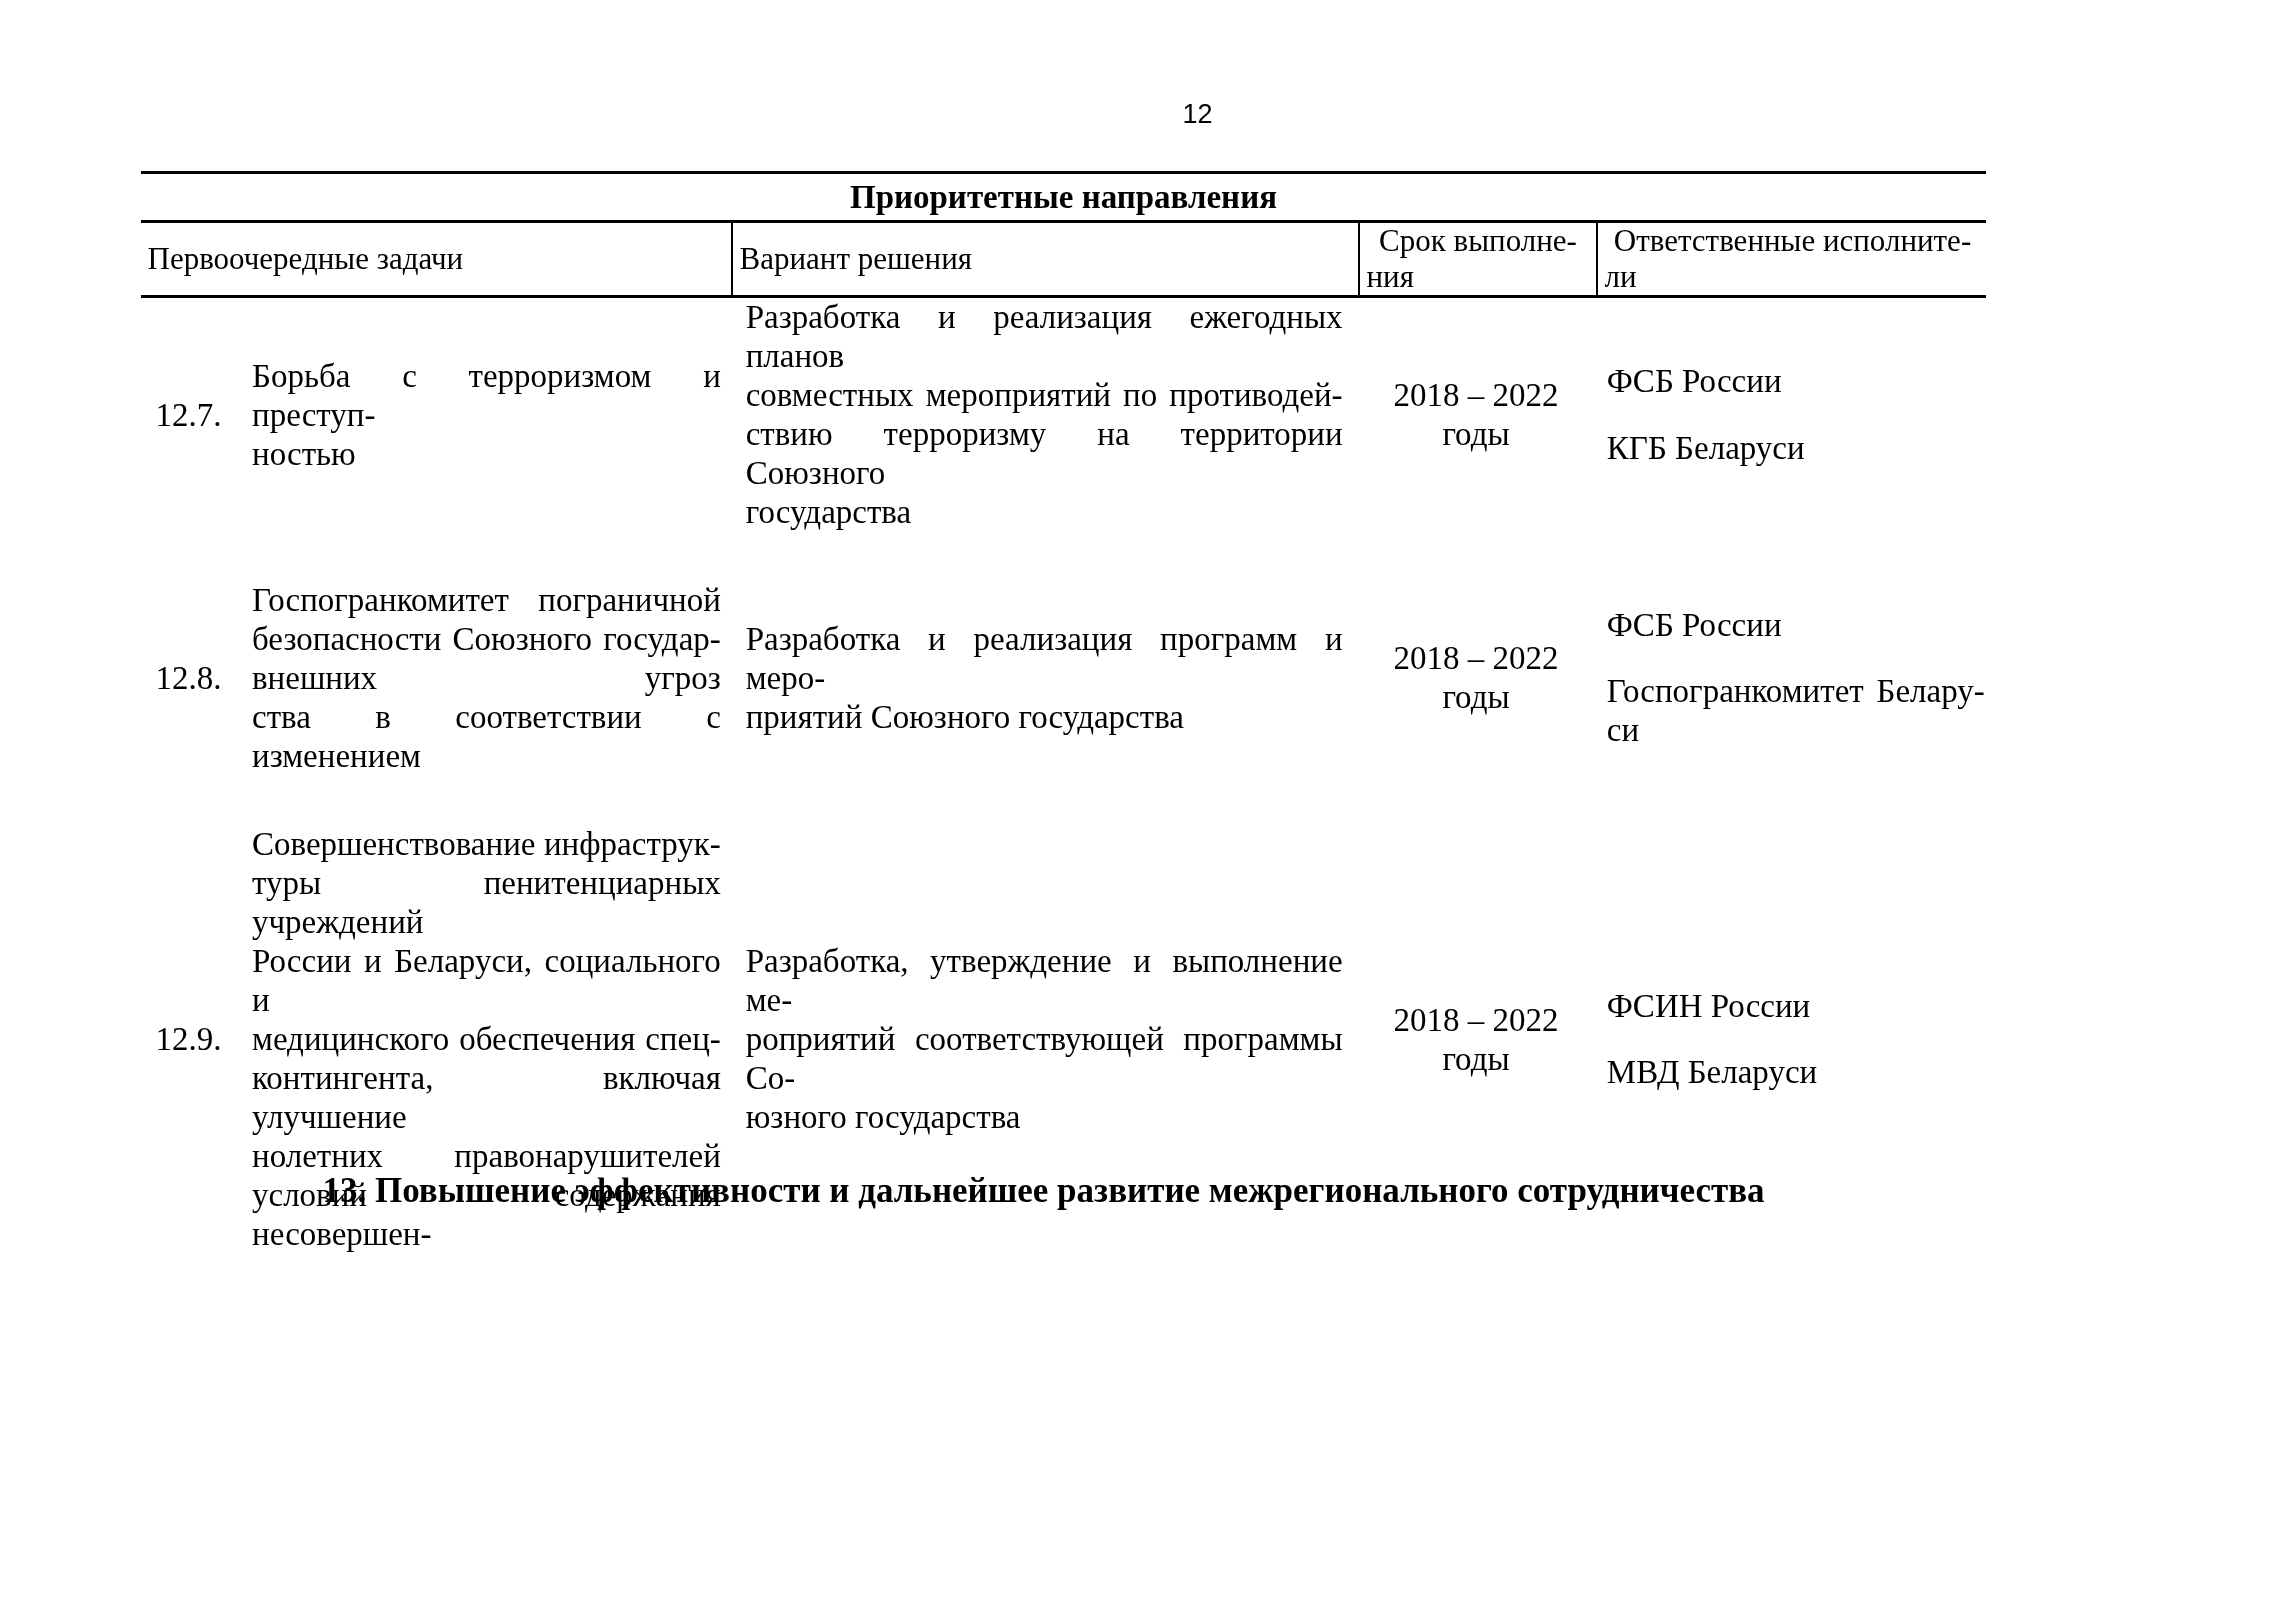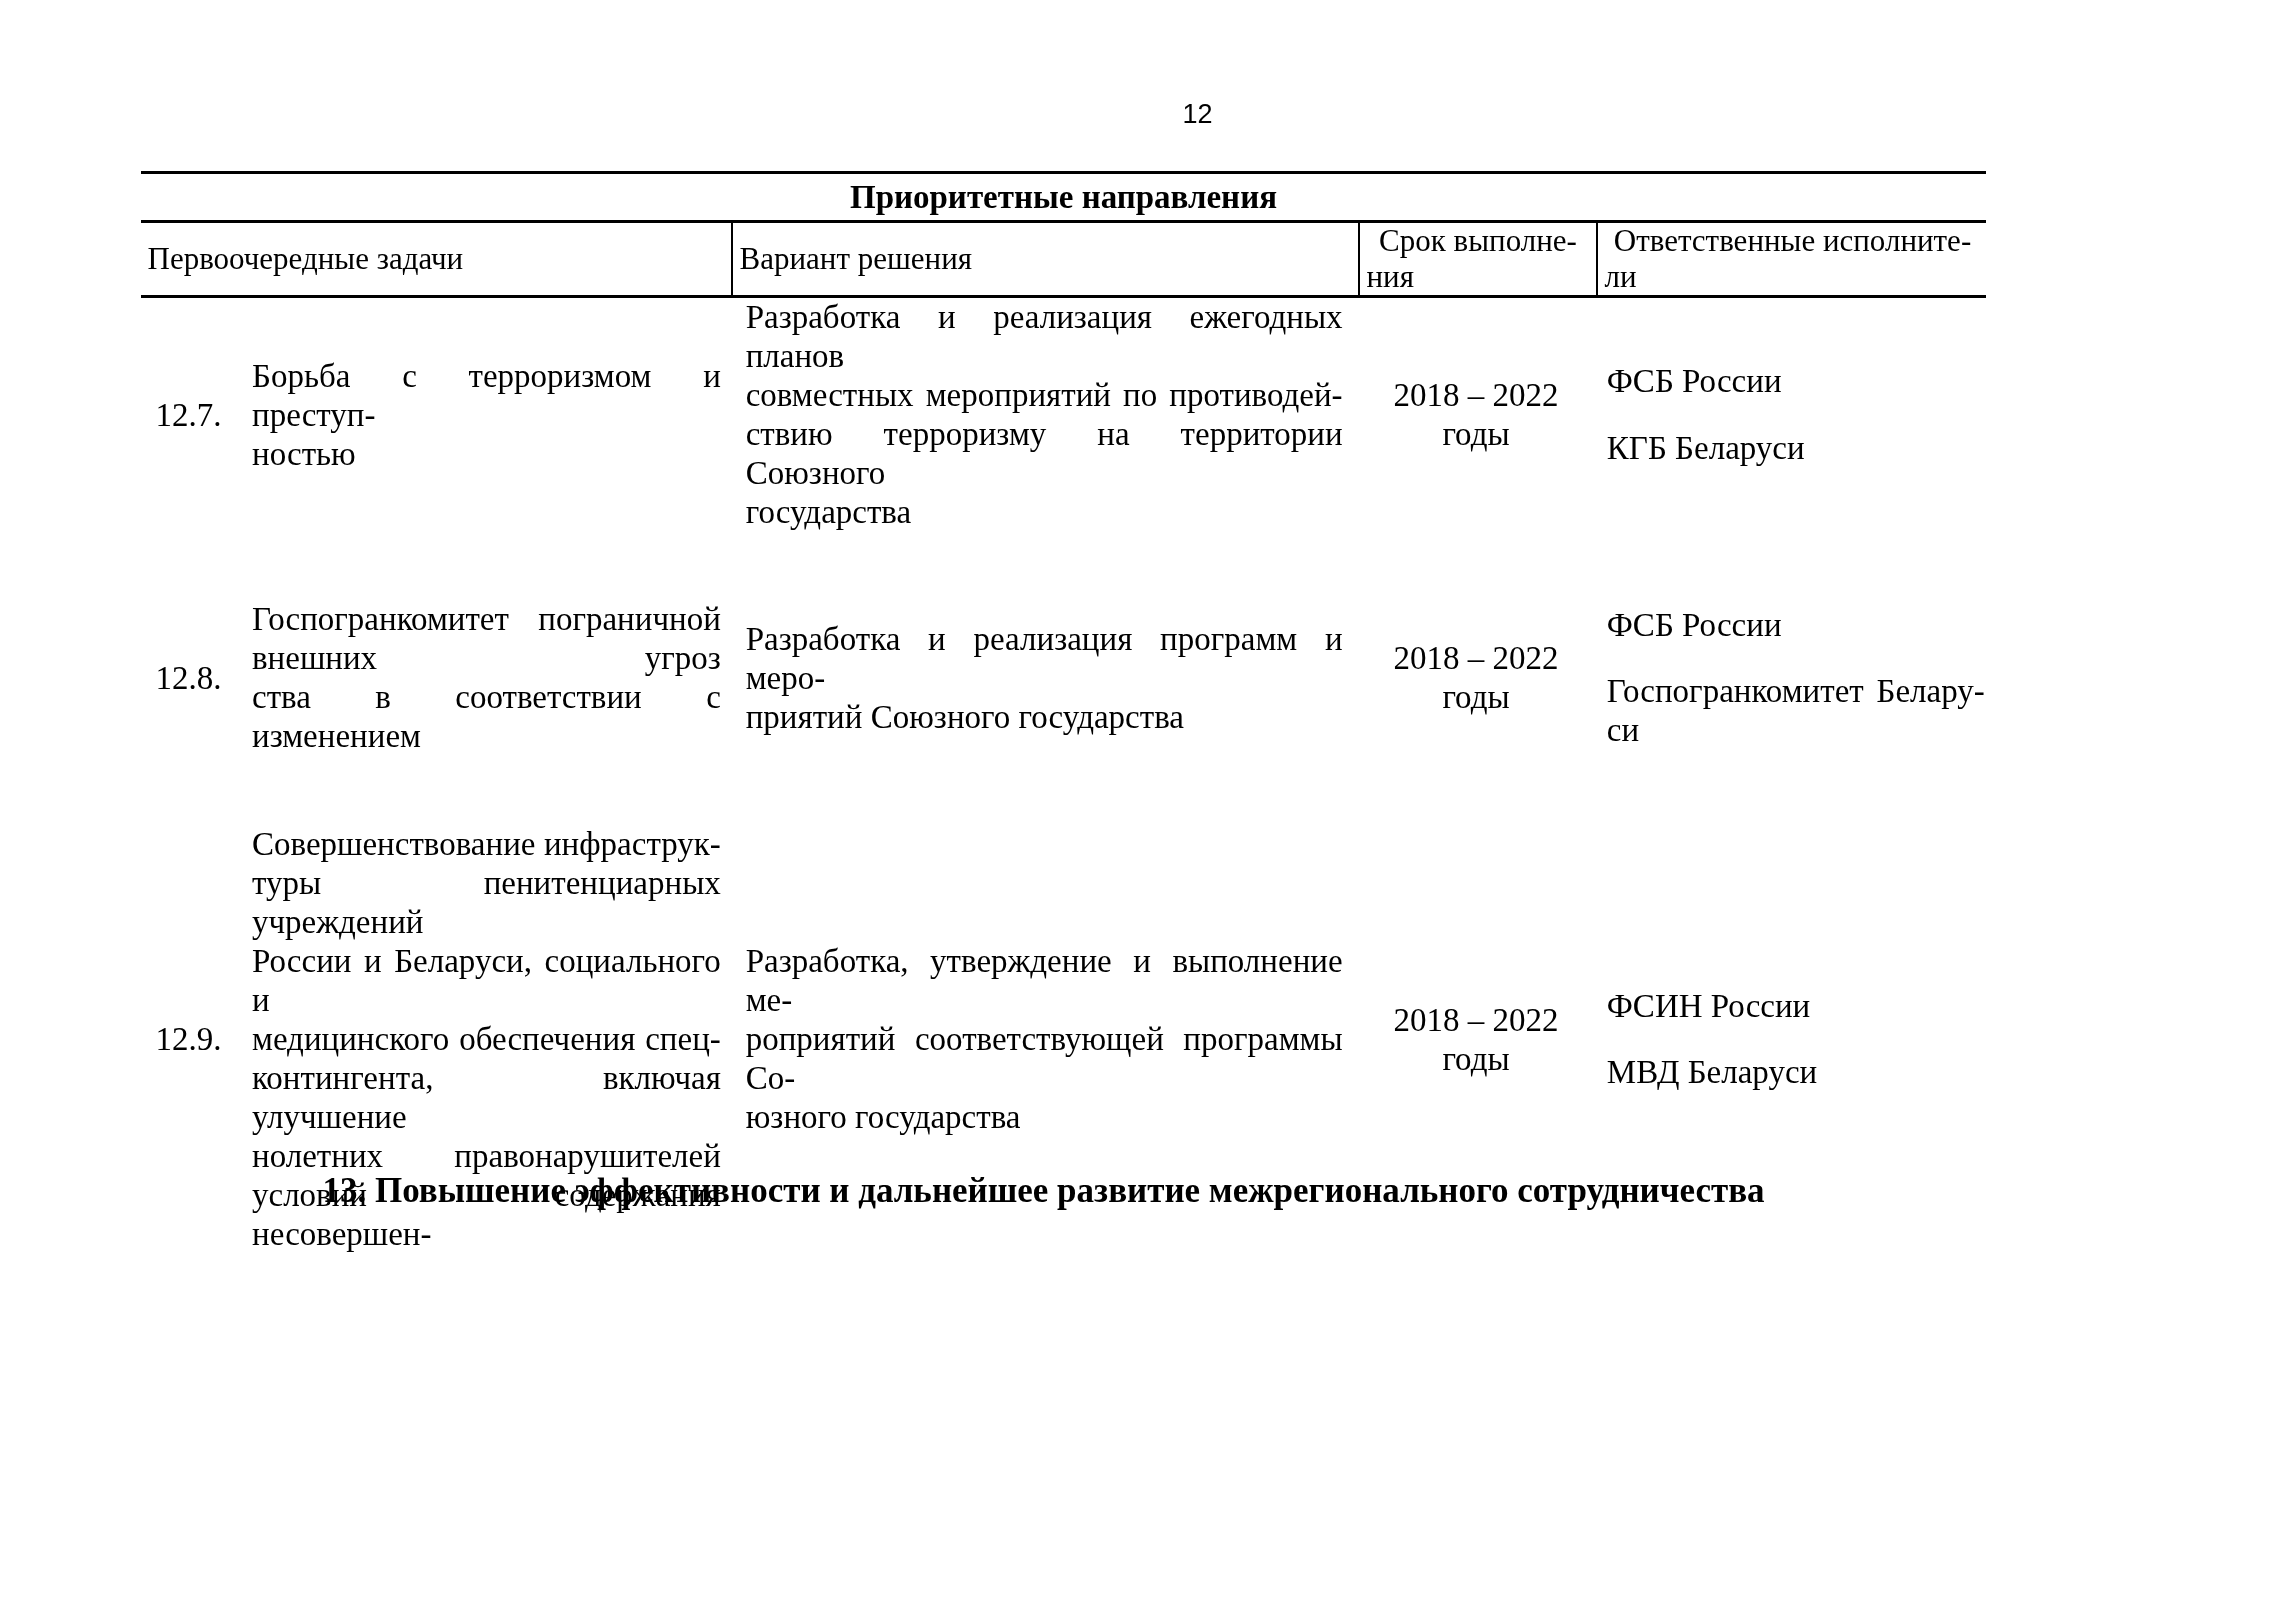--- a/index.html
+++ b/index.html
@@ -115,20 +115,21 @@
         <div class="para">
           <div class="ln">КГБ Беларуси</div>
         </div>
       </div>
   </div>
 
   <div class="body-row row-2">
     <div class="cell c-num">12.8.</div>
     <div class="cell c-task">
         <div class="ln">Госпогранкомитет пограничной</div>
+        <div class="ln">безопасности Союзного государ-</div>
         <div class="ln">внешних угроз</div>
         <div class="ln">ства в соответствии с изменением</div>
       </div>
     <div class="cell c-sol">
         <div class="ln">Разработка и реализация программ и меро-</div>
         <div class="ln">приятий Союзного государства</div>
       </div>
     <div class="cell c-term">
         <div class="ln">2018 – 2022</div>
         <div class="ln">годы</div>

